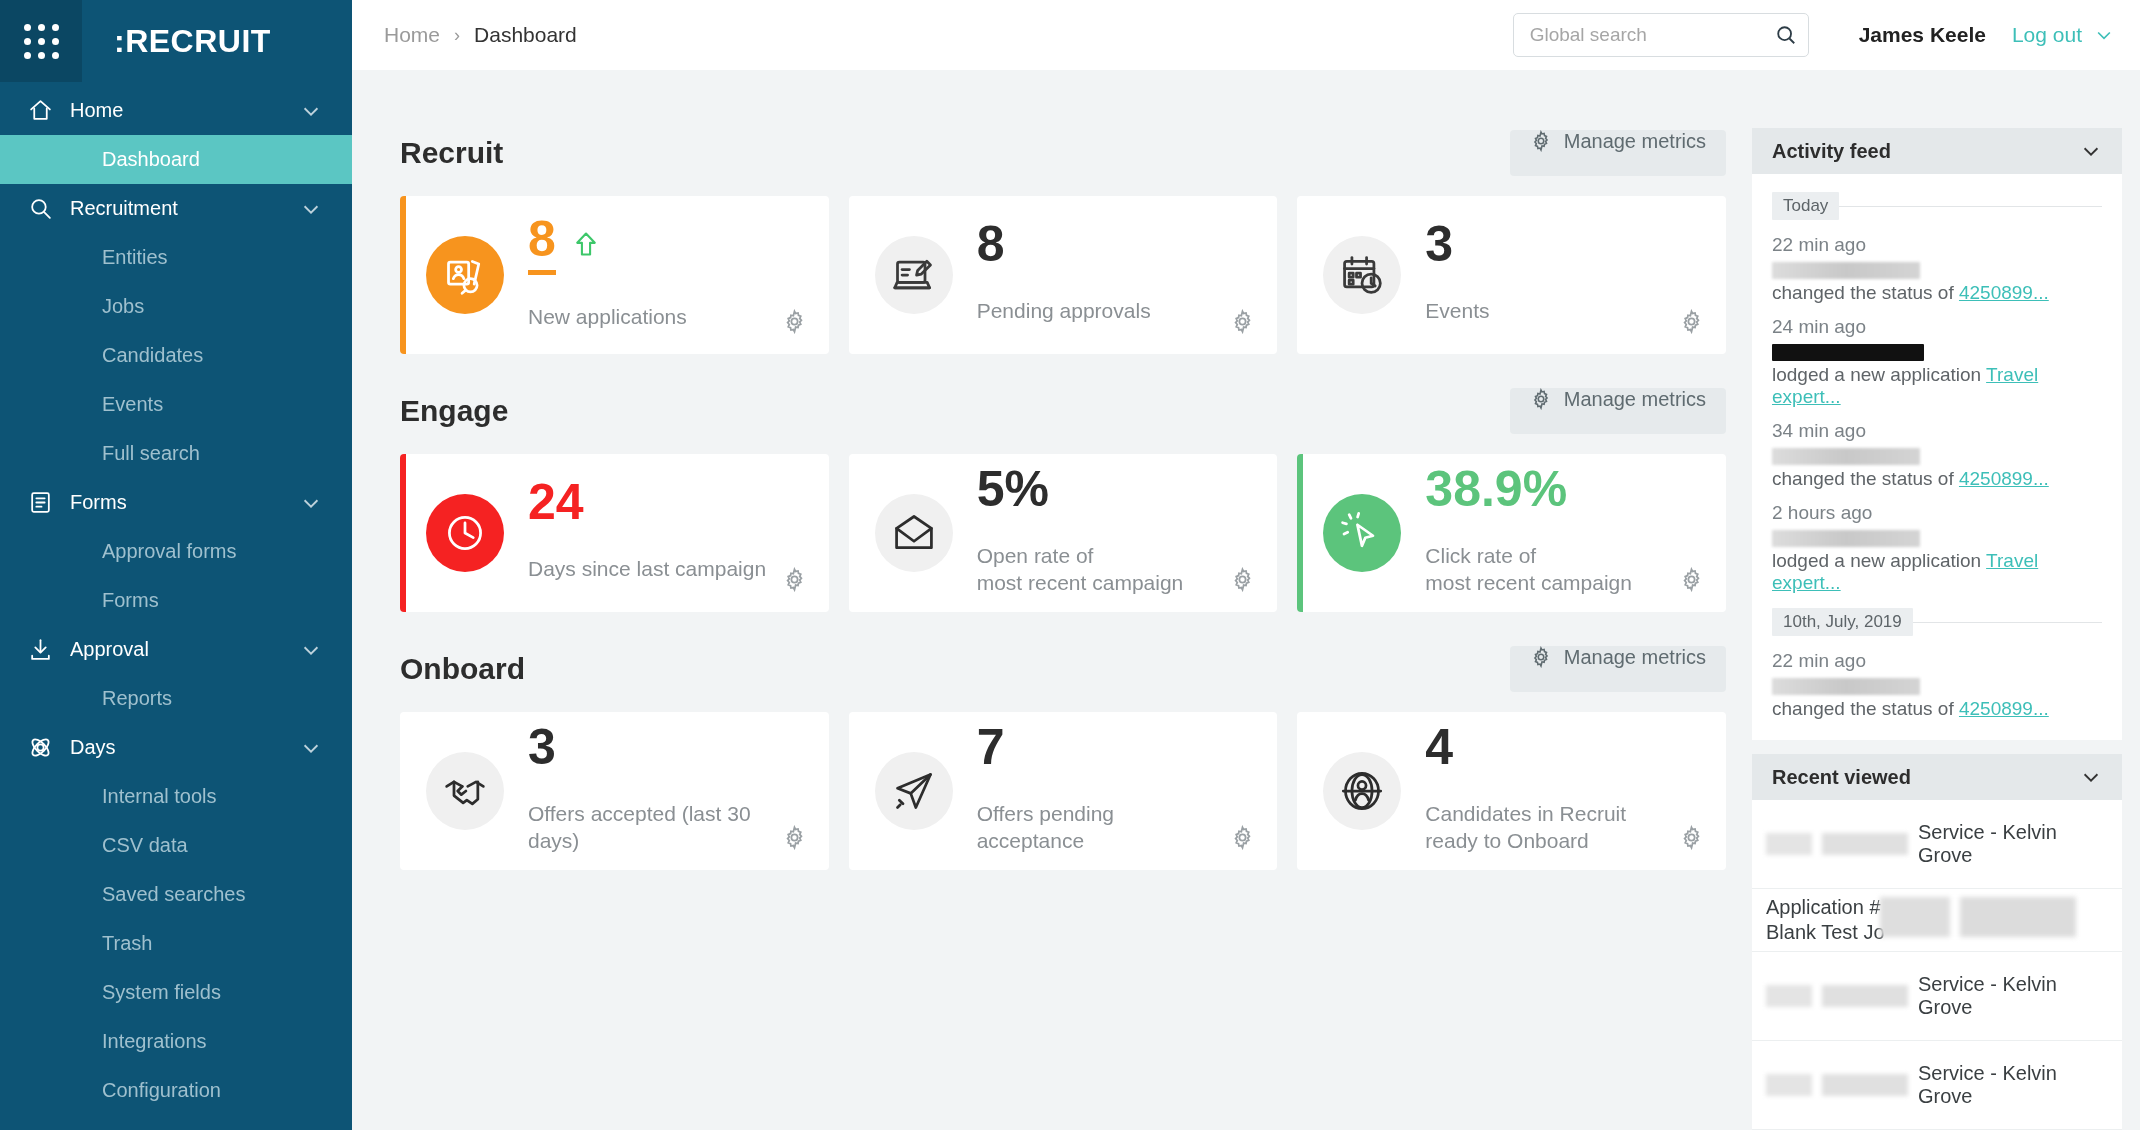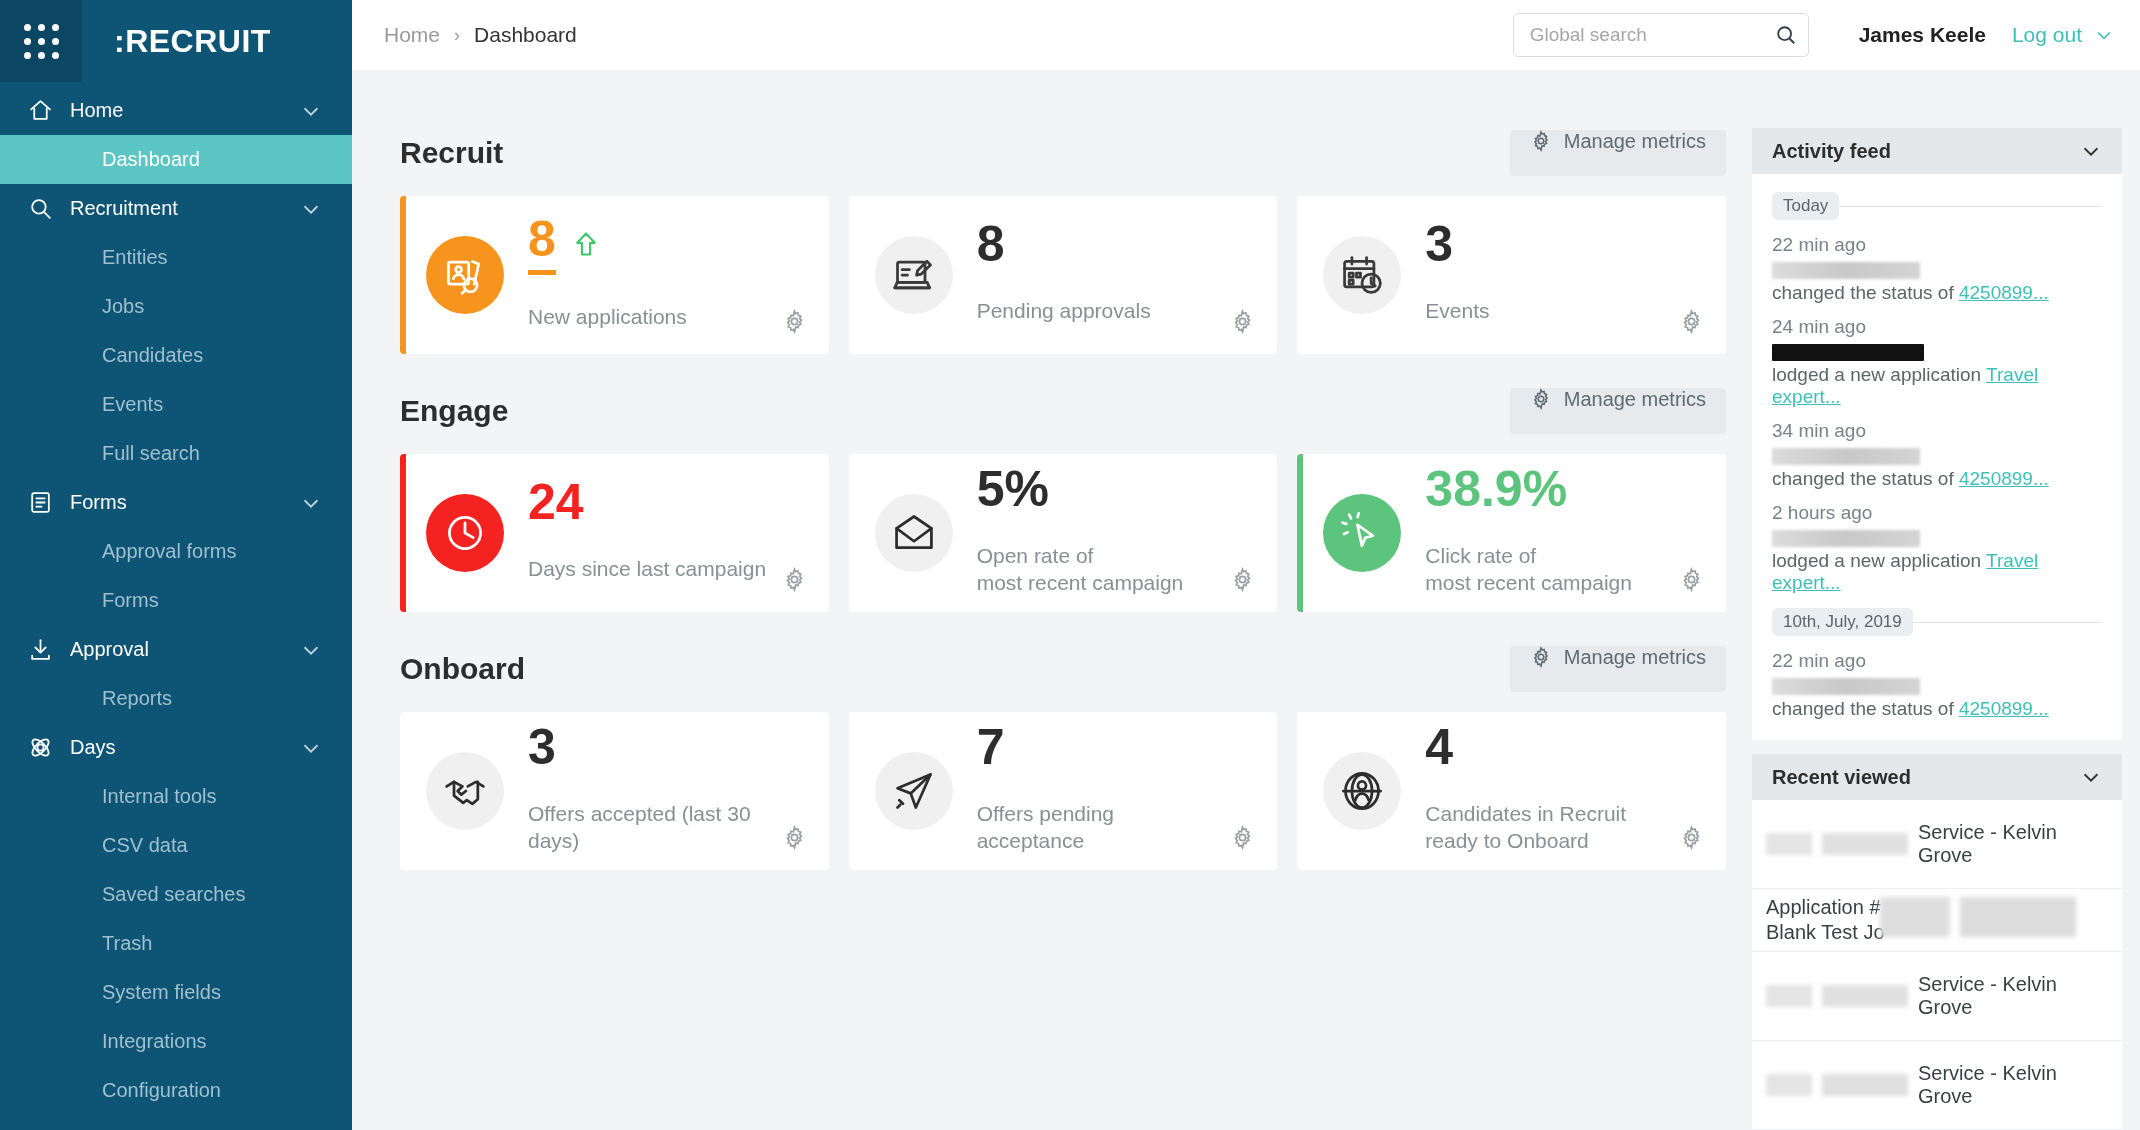--- a/index.html
+++ b/index.html
@@ -114,21 +114,21 @@
   .panel-head {
     background: #e4e8ea; height: 46px; display: flex; align-items: center;
     padding: 0 20px; cursor: pointer;
   }
   .panel-head .ptitle { font-weight: bold; font-size: 20px; color: #2d2d2d; }
   .panel-head .pchev { margin-left: auto; color: #333; display: flex; }
   .feed { padding: 8px 20px 16px 20px; background: #fff; }
   .daygroup { display: flex; align-items: center; margin: 10px 0 6px 0; }
   .daychip {
     background: #ebeef0; color: #5d6468; font-size: 17px;
-    padding: 4px 11px; border-radius: 6px; white-space: nowrap;
+    padding: 4px 11px; border-radius: 1px; white-space: nowrap;
   }
   .dayline { flex: 1; height: 1px; background: #e2e5e7; }
   .fitem { padding: 8px 0 4px 0; }
   .ftime { color: #7b8287; font-size: 19px; }
   .fredact { height: 17px; margin: 6px 0 3px 0; border-radius: 1px; }
   .fredact.grey { width: 148px; background: linear-gradient(90deg,#dcdcdc,#c8c8c8,#d4d4d4); filter: blur(1.4px); }
   .fredact.dark { width: 152px; background: #111; filter: blur(0.6px); }
   .ftext { font-size: 19px; color: #5f6468; }
   .flink { color: #3dbfb8; text-decoration: underline; cursor: pointer; }
 

